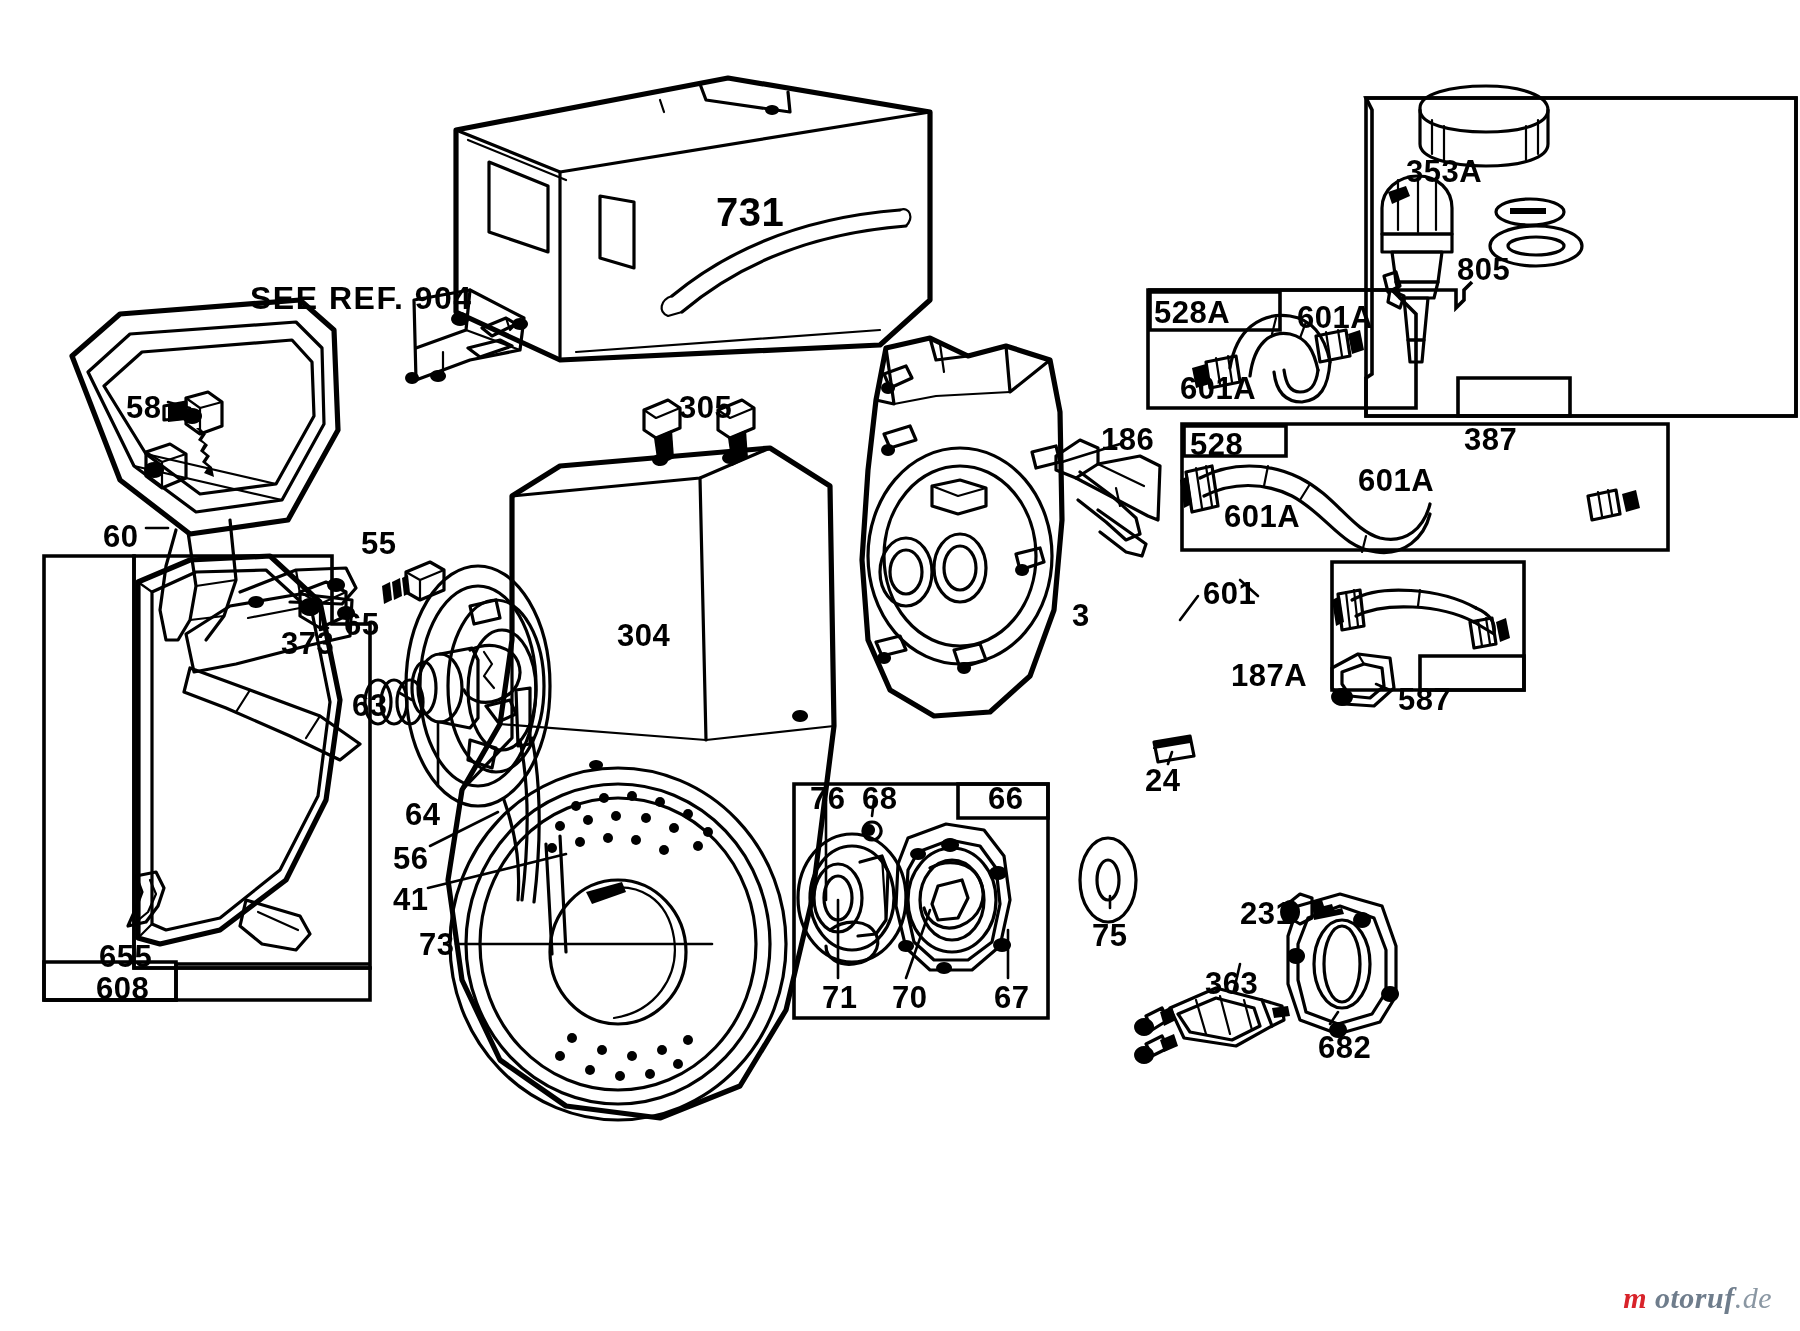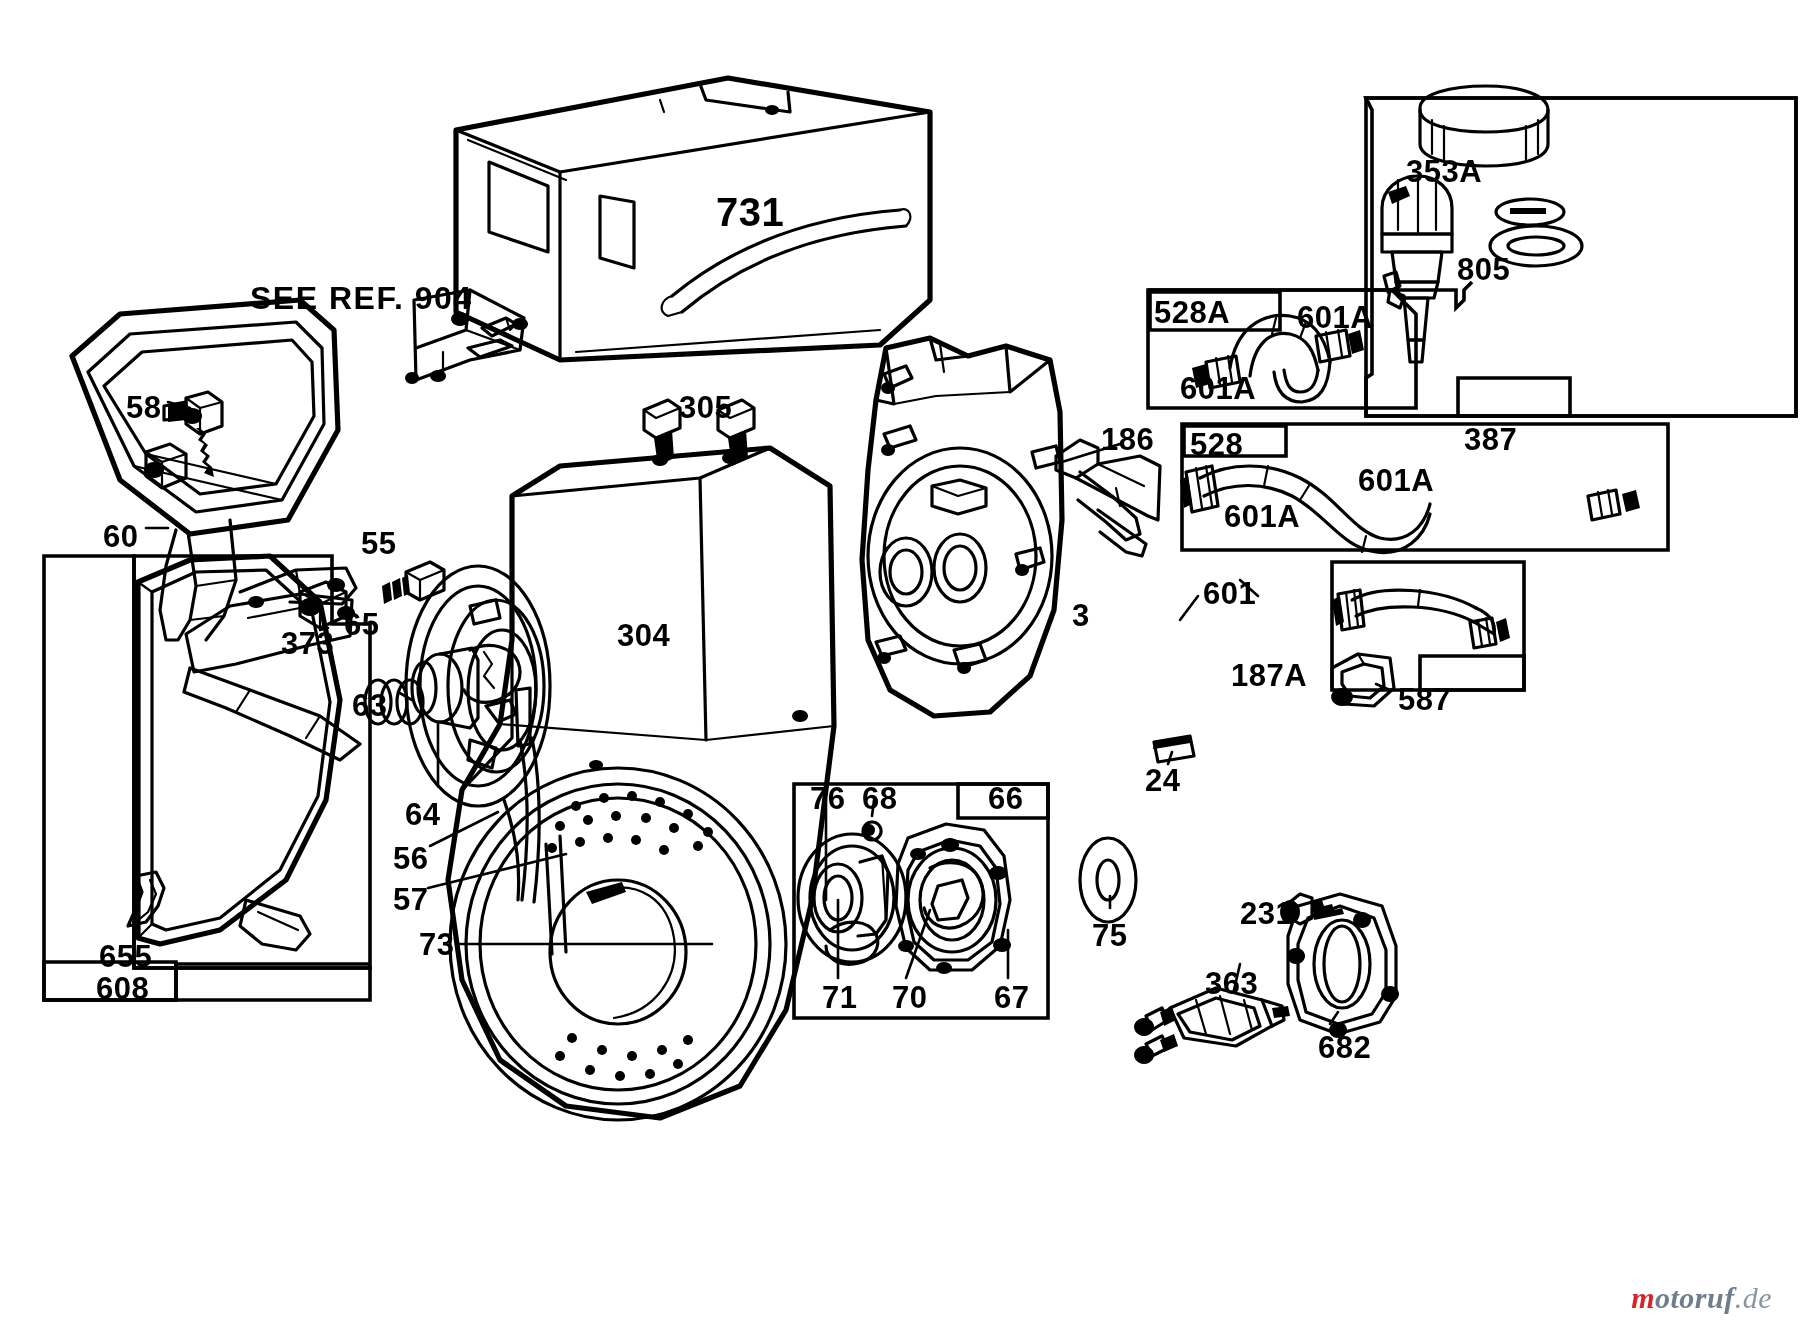--- a/index.html
+++ b/index.html
@@ -49,21 +49,21 @@
   #watermark {
     position: absolute;
     right: 28px;
     bottom: 16px;
     font-family: "Liberation Serif", serif;
     font-size: 30px;
     letter-spacing: 0.5px;
     white-space: nowrap;
   }
   #watermark .wm-m { color: #d8232a; font-weight: 700; font-style: italic; }
-  #watermark .wm-rest { color: #6f7d8c; font-weight: 700; font-style: italic; }
+  #watermark .wm-rest { color: #6f7d8c; font-weight: 700; font-style: italic; margin-left: 8px; }
   #watermark .wm-de { color: #8a97a3; font-weight: 400; font-style: italic; }
 </style>
 </head>
 <body>
 
 <div id="stage">
 
   <svg id="artboard" viewBox="0 0 1800 1331" xmlns="http://www.w3.org/2000/svg">
     <defs>
       <style>
@@ -527,21 +527,21 @@
 
   <div class="lbl lbl-xl" style="left:716px; top:192px;">731</div>
   <div class="lbl lbl-md" style="left:126px; top:392px;">58</div>
   <div class="lbl lbl-md" style="left:103px; top:521px;">60</div>
   <div class="lbl lbl-md" style="left:361px; top:528px;">55</div>
   <div class="lbl lbl-md" style="left:281px; top:628px;">373</div>
   <div class="lbl lbl-md" style="left:344px; top:609px;">65</div>
   <div class="lbl lbl-md" style="left:352px; top:690px;">63</div>
   <div class="lbl lbl-md" style="left:405px; top:799px;">64</div>
   <div class="lbl lbl-md" style="left:393px; top:843px;">56</div>
-  <div class="lbl lbl-md" style="left:393px; top:884px;">57</div>
+  <div class="lbl lbl-md" style="left:393px; top:884px;">41</div>
   <div class="lbl lbl-md" style="left:419px; top:929px;">73</div>
   <div class="lbl lbl-md" style="left:99px;  top:941px;">655</div>
   <div class="lbl lbl-md" style="left:96px;  top:973px;">608</div>
   <div class="lbl lbl-md" style="left:679px; top:392px;">305</div>
   <div class="lbl lbl-md" style="left:601px; top:620px;margin-left:16px;">304</div>
   <div class="lbl lbl-md" style="left:1072px;top:600px;">3</div>
   <div class="lbl lbl-md" style="left:1101px;top:424px;">186</div>
   <div class="lbl lbl-md" style="left:1406px;top:156px;">353A</div>
   <div class="lbl lbl-md" style="left:1457px;top:254px;">805</div>
   <div class="lbl lbl-md" style="left:1464px;top:381px;margin-top:43px;">387</div>

